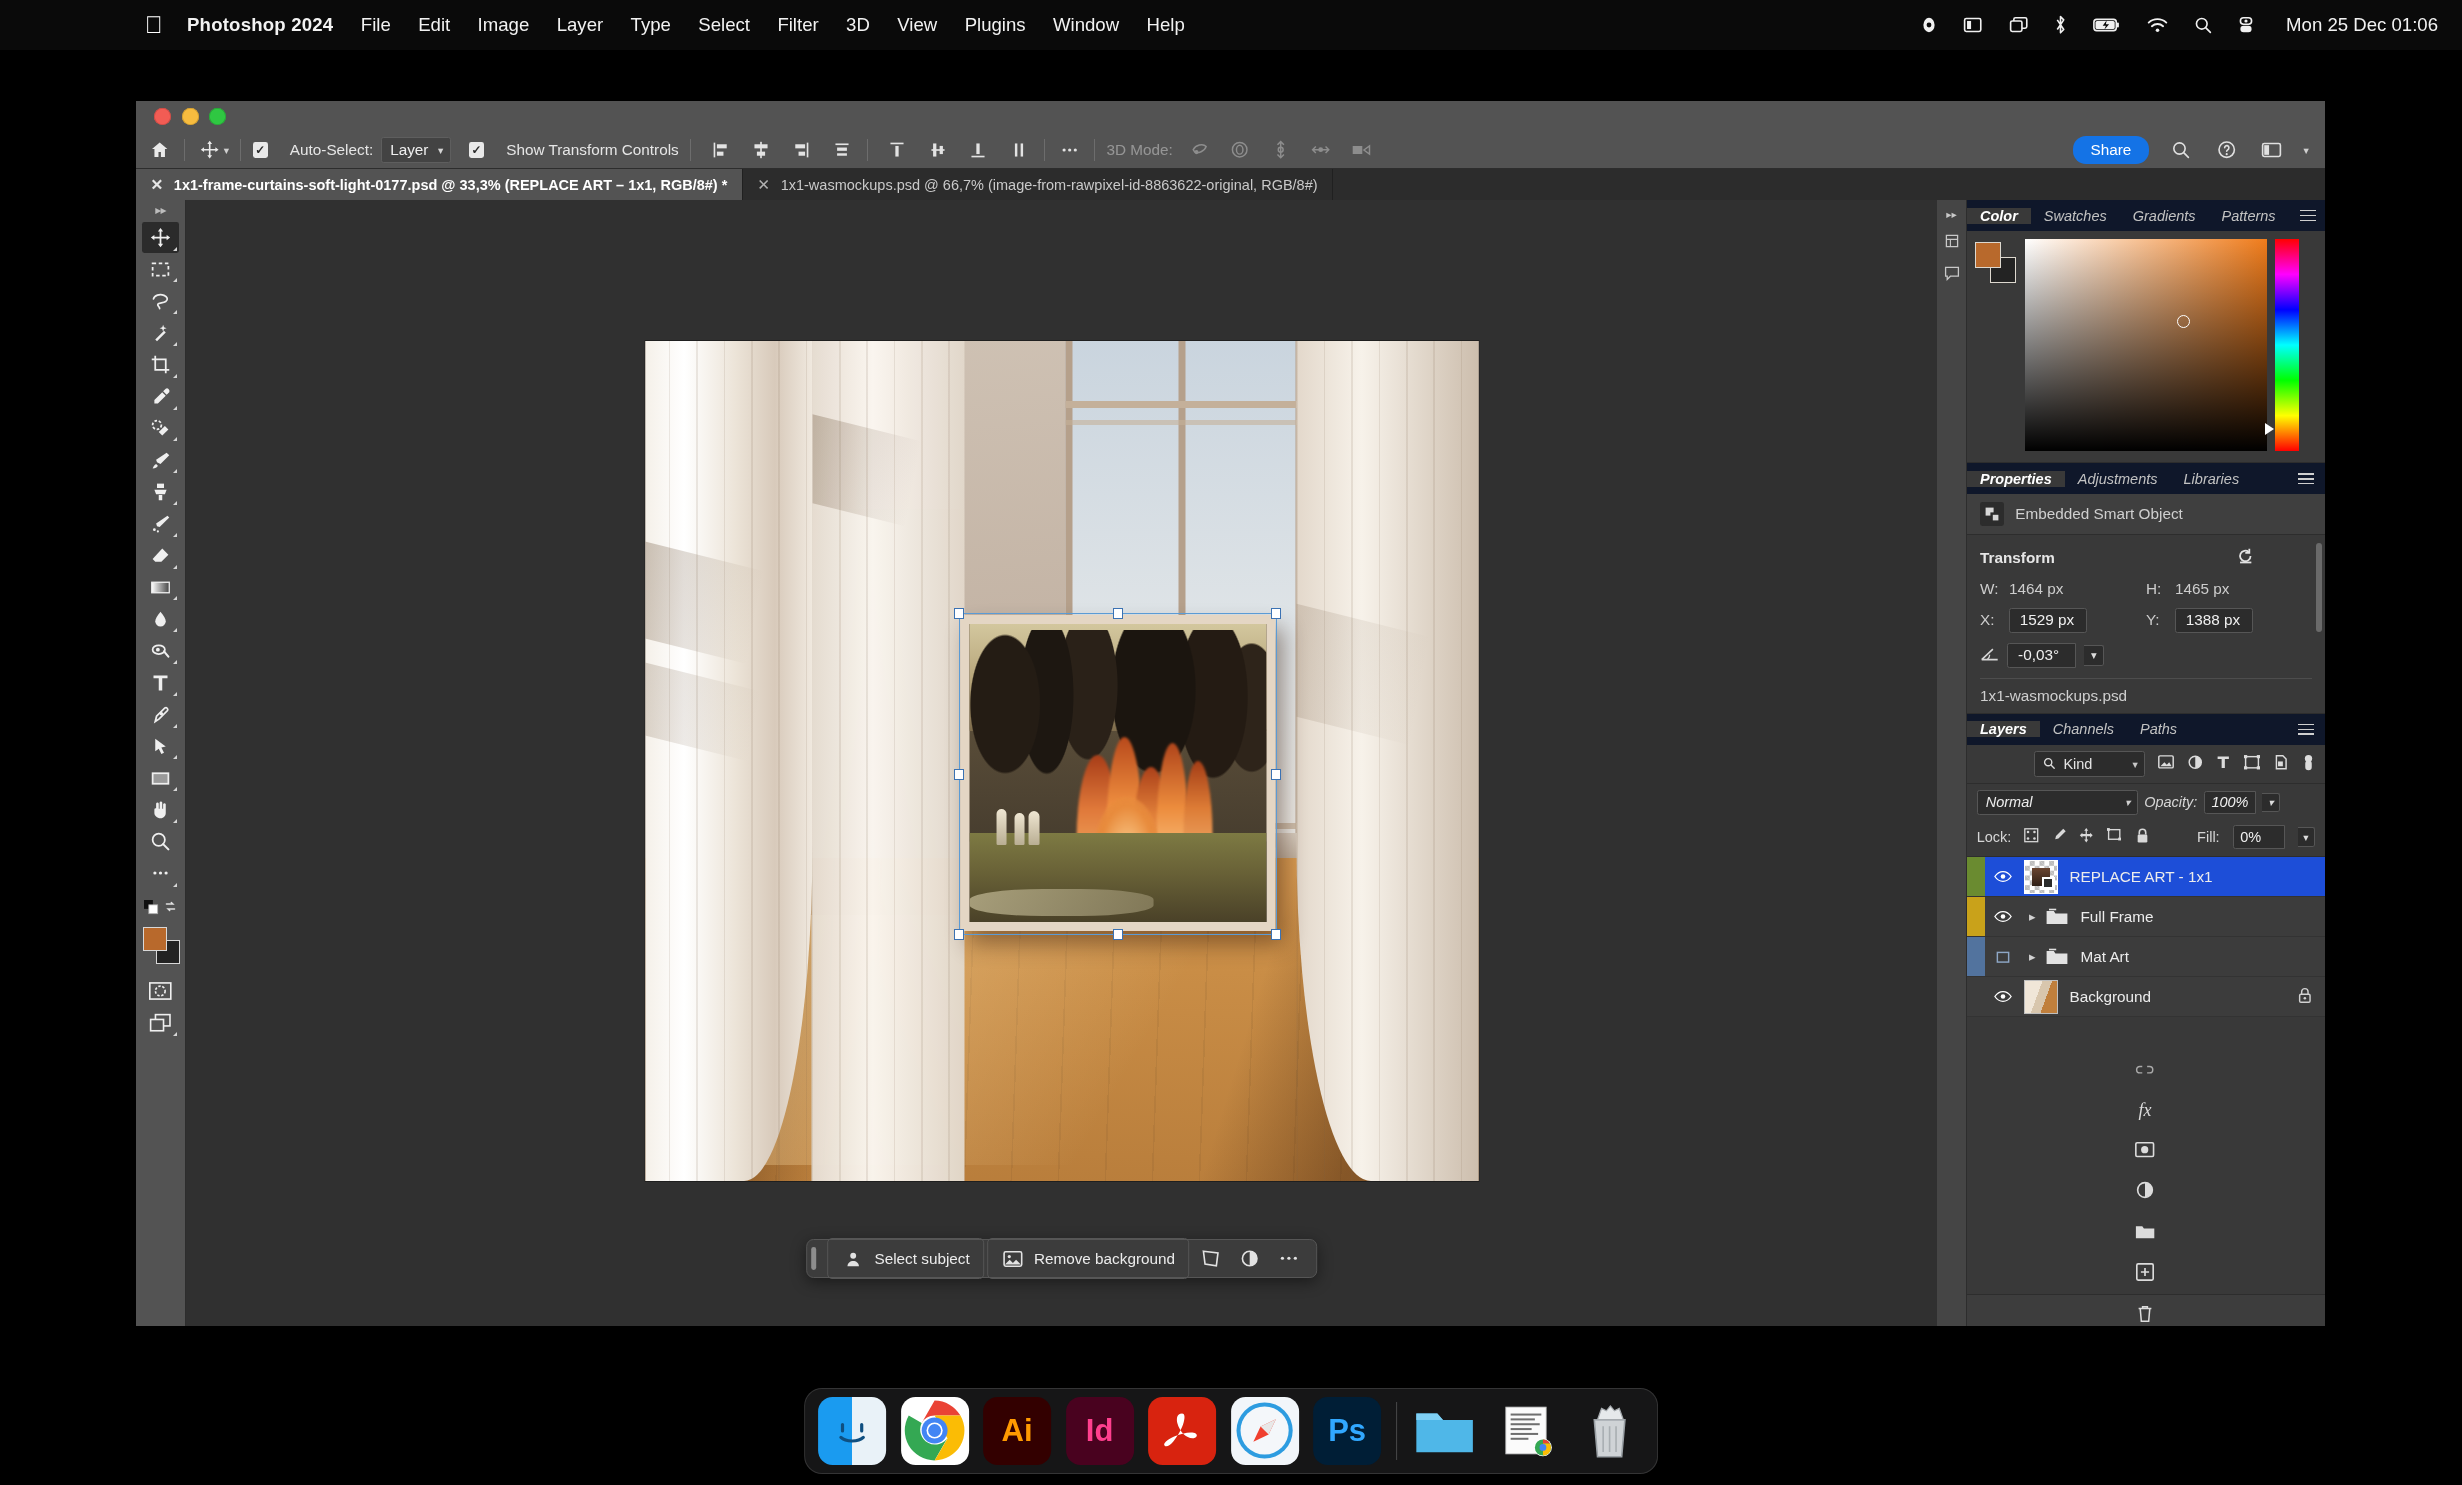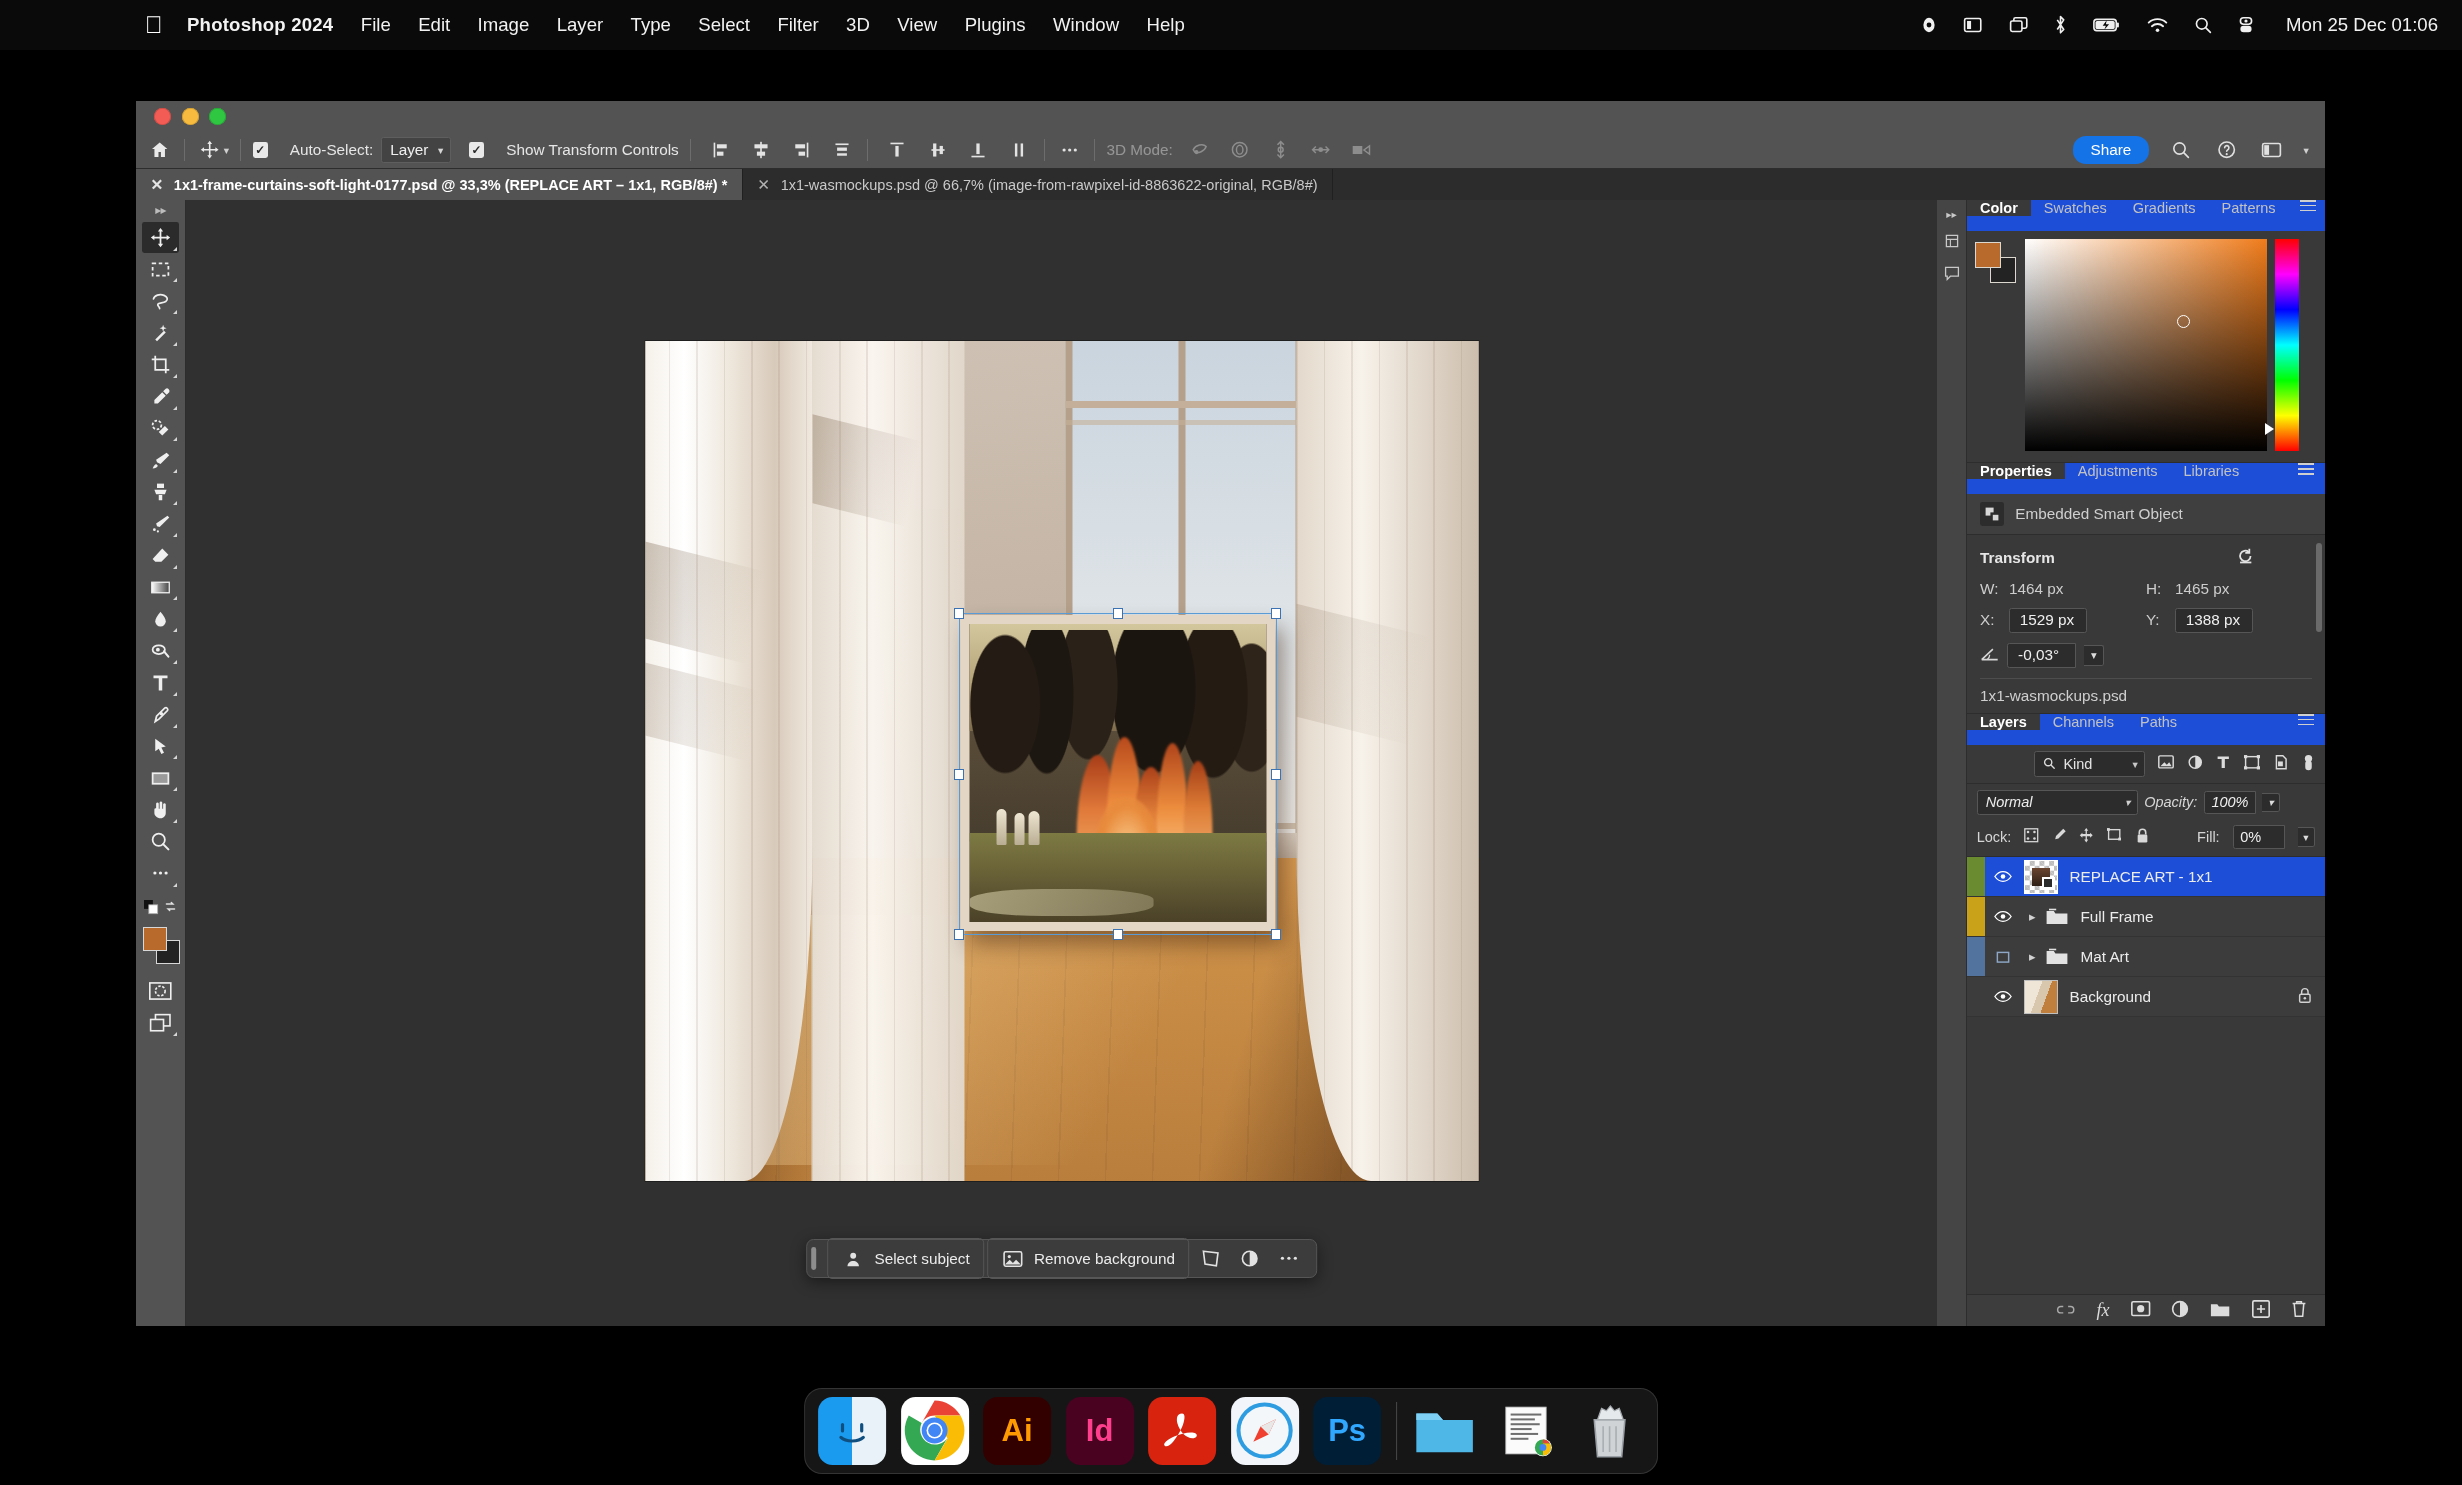--- a/index.html
+++ b/index.html
@@ -226,21 +226,21 @@
     align-items: center; gap: 39px; }
 
   
   #rightdock { width: 388px; flex: 0 0 388px; background: #393939;
     display: flex; min-width: 0; }
   #railbar { width: 29px; flex: 0 0 29px; background: #454545; padding-top: 8px;
     display: flex; flex-direction: column; align-items: center; gap: 13px; }
   #panels { flex: 1; display: flex; flex-direction: column; min-width: 0;
             border-left: 0.8px solid #2d2d2d; }
   .panel { background: #393939; display: flex; flex-direction: column; }
-  .panel-tabs { display: flex; align-items: flex-start; height: 31px; background: #1d4ed8; }
+  .panel-tabs { display: flex; align-items: center; height: 31px; background: #0f172a; font-style: italic; }
   .ptab { display: flex; align-items: center; padding: 0 13px; font-size: 14.5px; color: #c2c2c2;
           white-space: nowrap; }
   .ptab.active { background: #393939; color: #fff; font-weight: bold; }
   .pmenu { margin-left: auto; display: flex; align-items: center; padding: 0 11.3px; color: #d0d0d0; }
   .hamb { width: 16px; height: 11.3px; display: flex; flex-direction: column; justify-content: space-between; }
   .hamb i { display: block; height: 1.6px; background: #cfcfcf; }
 
   
   #color-body { display: flex; padding: 8px 9.7px 11.3px 8px; gap: 8px; align-items: flex-start; }
   .fgbg { position: relative; width: 42px; height: 42px; margin-top: 3.2px; }
@@ -322,21 +322,21 @@
                       linear-gradient(45deg,#bdbdbd 25%, transparent 25%, transparent 75%, #bdbdbd 75%);
     background-color: #ffffff; position: relative; overflow: hidden; flex: 0 0 34px; }
   .thumb.bgthumb { background-image: none;
     background: linear-gradient(110deg,#f0e6d8 0 40%, #d8c6ad 40% 62%, #c07f3c 62% 100%); }
   .thumb .ph { position: absolute; left: 7.3px; top: 7.3px; width: 18px; height: 18px;
     background: linear-gradient(180deg,#6a4530,#2e1f16); }
   .folder-ic { width: 24px; height: 19.4px; margin-left: 1.6px; flex: 0 0 24px; }
   .layer-name { color: #ececec; font-size: 15.3px; margin-left: 11.3px; white-space: nowrap; }
   .lock-ic { margin-left: auto; margin-right: 13px; }
   .layers-footer { height: 32px; background: #3d3d3d; border-top: 0.8px solid #2d2d2d;
-    display: flex; align-items: center; justify-content: flex-end; gap: 21px; padding-right: 18px; }
+    display: flex; align-items: center; justify-content: flex-end; gap: 21px; padding-right: 2px; flex-direction: column; }
 
   
   #dock {
     position: absolute; left: 50%; transform: translateX(-50%); bottom: 11.3px;
     height: 86px; background: rgba(28,28,30,.78);
     border: 0.8px solid rgba(255,255,255,.13); border-radius: 18px;
     display: flex; align-items: center; padding: 0 13px; gap: 14.5px;
     backdrop-filter: blur(6.5px);
   }
   .dock-item { width: 68px; height: 68px; border-radius: 14.5px; position: relative;

